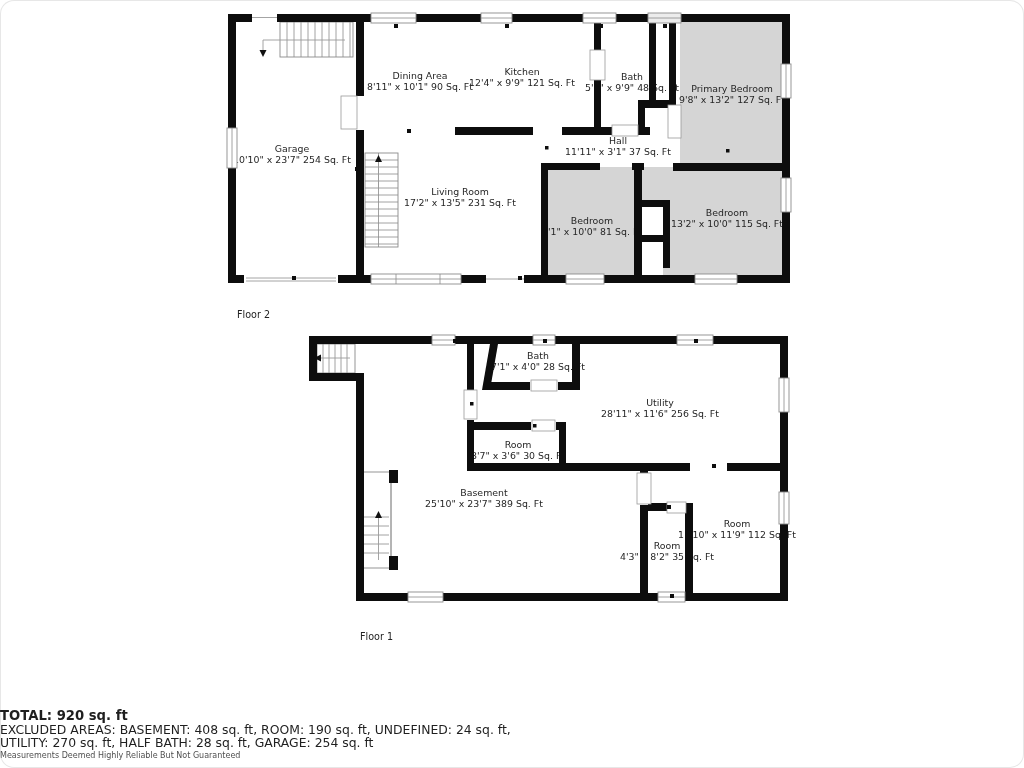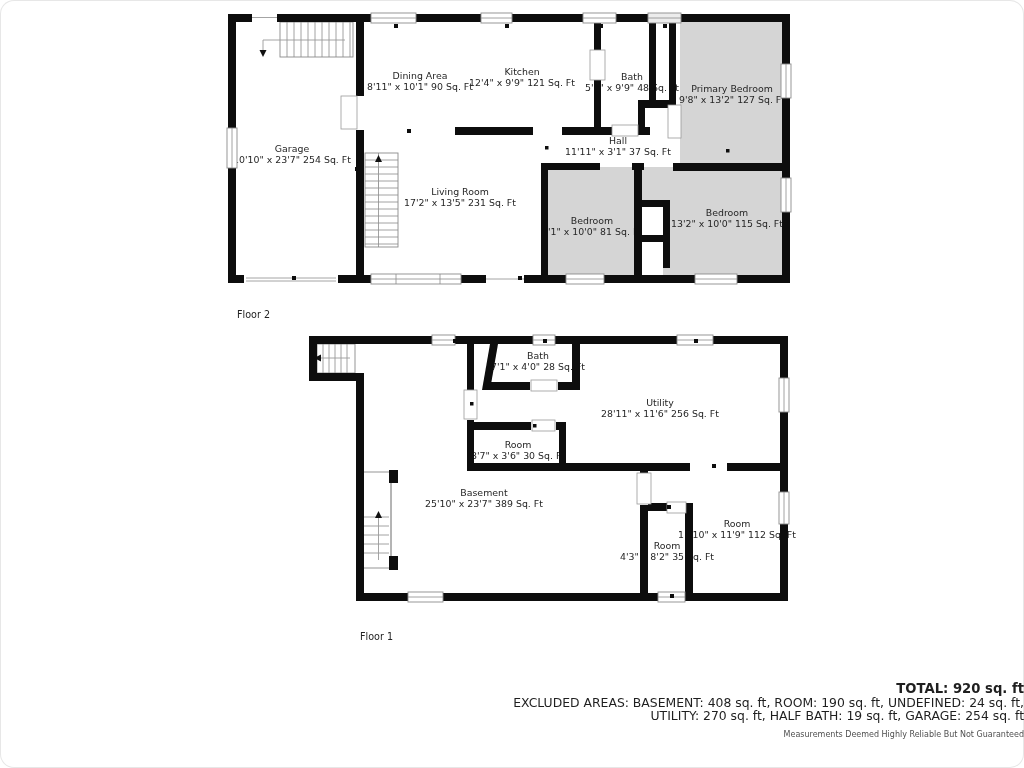--- a/index.html
+++ b/index.html
@@ -18,24 +18,24 @@
   .door{fill:#ffffff;stroke:#9a9a9a;stroke-width:0.8;}
   .thin{stroke:#9a9a9a;stroke-width:0.9;fill:none;}
   .stair{stroke:#8a8a8a;stroke-width:0.9;fill:none;}
   .tread{stroke:#8a8a8a;stroke-width:0.8;fill:none;}
   .arrow{fill:#111;}
   .tick{fill:#0d0d0d;}
   text{fill:#262626;}
   .rn,.rd{font-size:9.4px;text-anchor:middle;}
   .floorlab{font-size:9.6px;text-anchor:start;fill:#222;}
   
-  .summary{position:absolute;left:0;top:682px;width:100%;text-align:right;color:#1f1f1f;}
+  .summary{position:absolute;left:0;top:709px;width:100%;text-align:left;color:#1f1f1f;}
   .summary .total{font-size:13.2px;font-weight:bold;line-height:14px;}
   .summary .line{font-size:12.4px;line-height:13px;}
-  .summary .disclaimer{font-size:8px;color:#4f4f4f;margin-top:8px;}
+  .summary .disclaimer{font-size:8px;color:#4f4f4f;margin-top:2px;}
 </style>
 </head>
 <body>
 
 <div class="page">
 
 <svg width="1024" height="660" viewBox="0 0 1024 660">
 
   <g>
 
@@ -268,17 +268,17 @@
     </g>
   </g>
 
   <text class="floorlab" x="237" y="318">Floor 2</text>
   <text class="floorlab" x="360" y="640">Floor 1</text>
 </svg>
 
 <div class="summary">
   <div class="total">TOTAL: 920 sq. ft</div>
   <div class="line">EXCLUDED AREAS: BASEMENT: 408 sq. ft, ROOM: 190 sq. ft, UNDEFINED: 24 sq. ft,</div>
-  <div class="line">UTILITY: 270 sq. ft, HALF BATH: 19 sq. ft, GARAGE: 254 sq. ft</div>
+  <div class="line">UTILITY: 270 sq. ft, HALF BATH: 28 sq. ft, GARAGE: 254 sq. ft</div>
   <div class="disclaimer">Measurements Deemed Highly Reliable But Not Guaranteed</div>
 </div>
 
 </div>
 
 </body></html>

